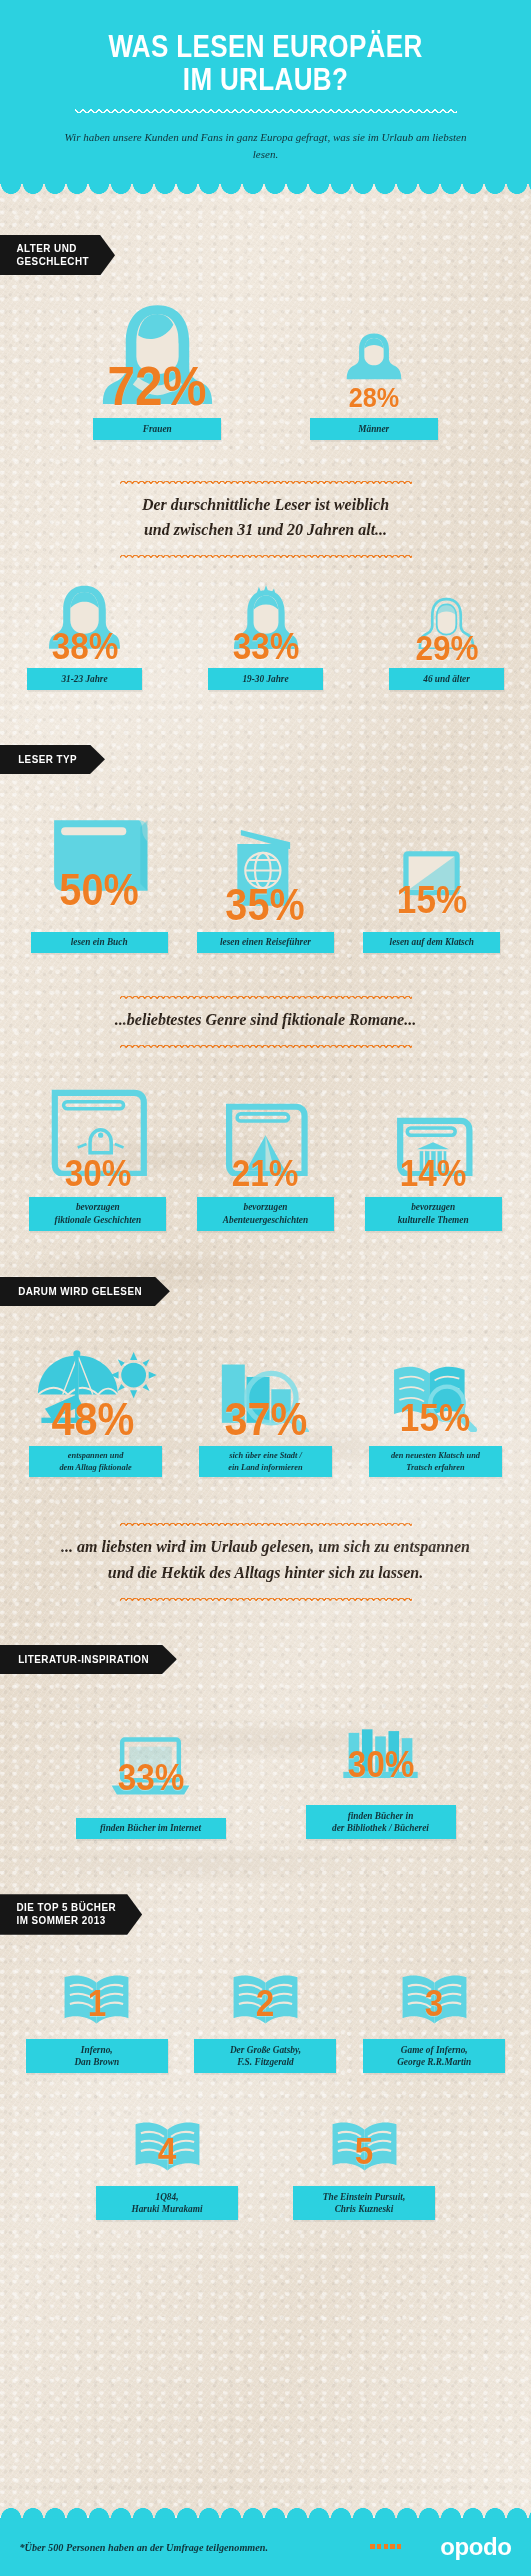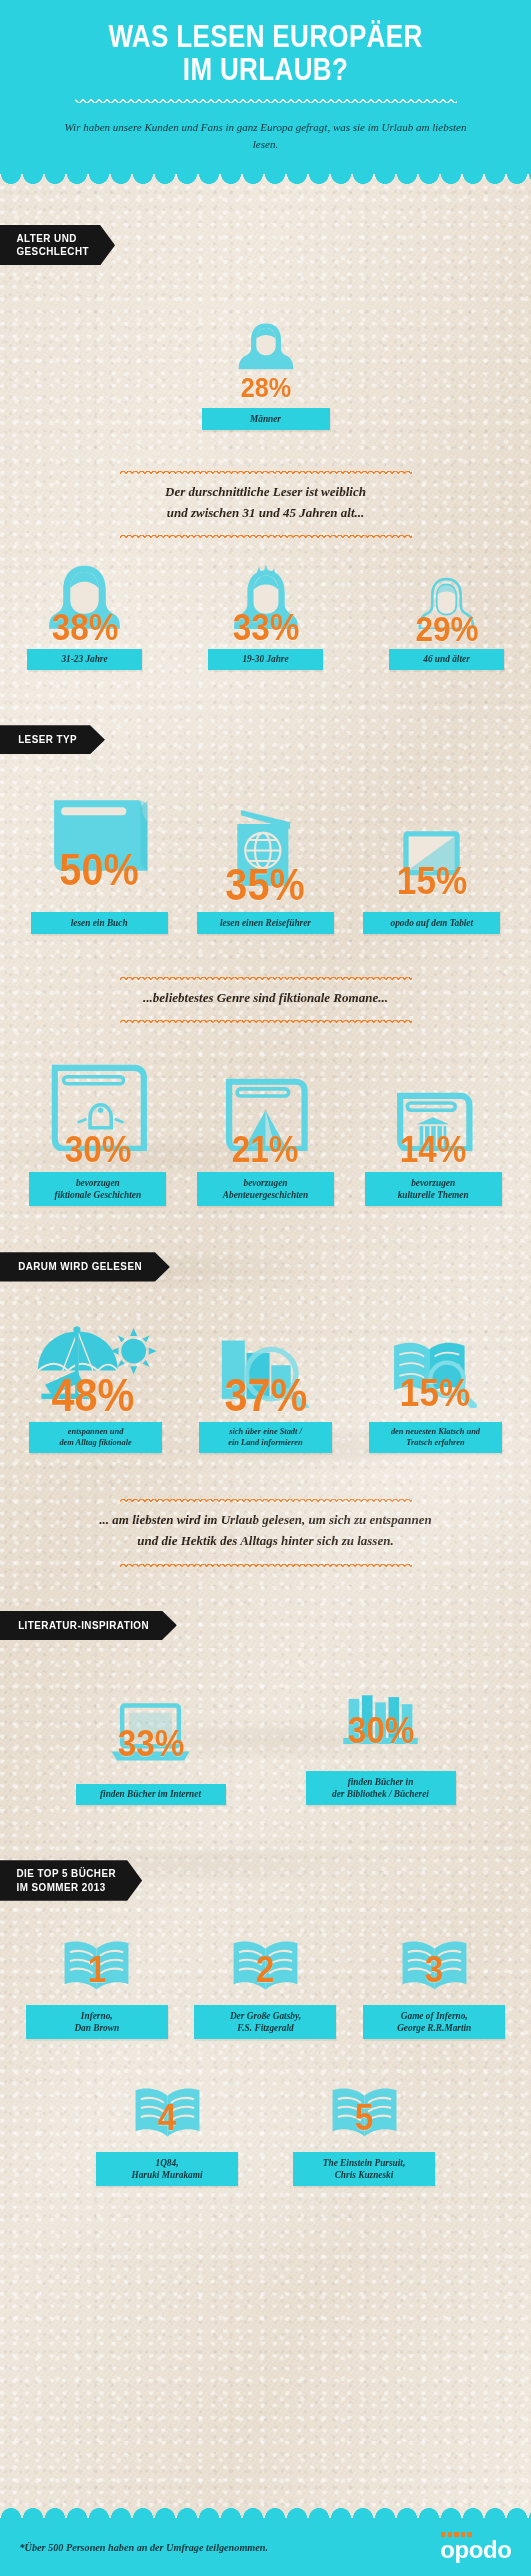--- a/index.html
+++ b/index.html
@@ -40,21 +40,21 @@
     position:absolute; pointer-events:none; opacity:.33;
     background:linear-gradient(100deg, rgba(0,0,0,0) 0%, rgba(160,140,115,.30) 45%, rgba(0,0,0,0) 85%);
     height:26.6px; border-radius:50%;
     filter:blur(4.4px);
   }
 
   
   .header{
     position:relative;
     background:#2cd1e0;
-    padding:20px 0 21px;
+    padding:30px 0 21px;
     text-align:center;
   }
   .header h1{
     color:#fff;
     font-family:"Liberation Sans", sans-serif;
     font-weight:bold;
     font-size:31px;
     letter-spacing:0.4px;
     line-height:1.08;
     transform:scaleX(.84);
@@ -134,35 +134,35 @@
     box-shadow:0.9px 1.8px 0 rgba(0,0,0,.07);
   }
   .divider{
     height:7px; width:292px; margin:0 auto;
     background-image:radial-gradient(circle at 50% 100%, transparent 0 2.3px, #ef7e23 2.3px 3.1px, transparent 3.3px);
     background-size:6.2px 7px; background-repeat:repeat-x;
   }
   .note{
     text-align:center; color:#2b2119;
     font-family:"Liberation Serif", serif; font-style:italic; font-weight:bold;
-    font-size:13px; line-height:1.6; padding:8px 53px;
+    font-size:16px; line-height:1.6; padding:8px 53px;
   }
 
   
   .footer{
     position:absolute; left:0; right:0; bottom:0;
     background:#2cd1e0; height:58px;
     display:flex; align-items:center; justify-content:space-between;
     padding:0 19.5px;
   }
   .footer .fnote{
     color:#10333a; font-family:"Liberation Serif", serif;
     font-style:italic; font-weight:bold; font-size:10.2px;
   }
-  .logo{ display:flex; flex-direction:column; align-items:center; }
+  .logo{ display:flex; align-items:center; }
   .logo .dots{ display:flex; gap:2.2px; margin-bottom:0.9px; margin-right:39px;}
   .logo .dots i{ width:4.4px; height:4.4px; background:#ef7e23; display:block; }
   .logo .word{ color:#fff; font-size:24px; font-weight:bold; letter-spacing:-0.4px; line-height:1; }
 
   .abs{ position:absolute; }
 </style>
 </head>
 <body>
 
 <div class="page">
@@ -188,40 +188,55 @@
 
   <div class="banner-wrap" style="margin-top:37px;">
     <span class="banner" style="padding:7px 28px 7px 17.7px;">
       <span>ALTER UND</span><br>
       <span>GESCHLECHT</span>
     </span>
   </div>
 
   <div class="row" style="margin-top:25px; align-items:flex-end; justify-content:space-around; padding:0 49px;">
 
+    <div class="cell">
+      <div class="fig" style="height:104px;">
+        <svg width="117" height="104" viewBox="0 0 132 118">
+          <path d="M66 6 C40 6 30 26 30 48 L30 78 C30 86 24 90 16 94 C8 98 4 104 4 118 L128 118 C128 104 124 98 116 94 C108 90 102 86 102 78 L102 48 C102 26 92 6 66 6Z" fill="#5fd4e2"></path>
+          <path d="M66 16 C48 16 42 32 42 48 L42 64 C42 76 52 84 66 84 C80 84 90 76 90 64 L90 48 C90 32 84 16 66 16Z" fill="#efe7db"></path>
+          <path d="M44 40 C46 24 54 16 66 16 C74 16 80 20 84 28 C80 36 72 42 62 44 C54 45 48 43 44 40Z" fill="#5fd4e2"></path>
+          <path d="M84 24 C92 32 92 42 90 50 L90 36 C88 30 86 26 84 24Z" fill="#5fd4e2"></path>
+          <path d="M44 88 C52 94 60 97 66 97 C72 97 80 94 88 88 L94 96 C84 104 74 108 66 108 C58 108 48 104 38 96Z" fill="#efe7db" opacity=".85"></path>
+        </svg>
+        <div class="pct" style="bottom:-5.3px; font-size:55px;">72%</div>
+      </div>
+      <div style="margin-top:14px;">
+        <span class="lbl" style="min-width:128px; text-align:center;">Frauen</span>
+      </div>
+    </div>
 
     <div class="cell">
       <div class="fig" style="height:104px;">
         <svg width="58" height="104" viewBox="0 0 66 118">
           <path d="M33 38 C21 38 16 46 16 56 L16 66 C16 71 13 73 9 75 C4 78 2 82 2 90 L64 90 C64 82 62 78 57 75 C53 73 50 71 50 66 L50 56 C50 46 45 38 33 38Z" fill="#5fd4e2"></path>
           <path d="M33 43 C25 43 22 50 22 57 L22 64 C22 70 27 74 33 74 C39 74 44 70 44 64 L44 57 C44 50 41 43 33 43Z" fill="#efe7db"></path>
           <path d="M22 55 C23 47 27 43 33 43 C39 43 43 47 44 55 C40 52 36 51 33 51 C30 51 26 52 22 55Z" fill="#5fd4e2"></path>
         </svg>
         <div class="pct" style="bottom:-5.3px; font-size:28px;">28%</div>
       </div>
       <div style="margin-top:14px;">
         <span class="lbl" style="min-width:128px; text-align:center;">Männer</span>
       </div>
     </div>
   </div>
 
   <div class="divider" style="margin-top:37px;"></div>
   <div class="note">
     <span>Der durschnittliche Leser ist weiblich</span><br>
-    <span>und zwischen 31 und 45 Jahren alt...</span>
+    <span>und zwischen 31 und 20 Jahren alt...</span>
   </div>
   <div class="divider"></div>
 
   <div class="row" style="margin-top:25px; justify-content:space-around; padding:0 16px; align-items:flex-end;gap:44px;">
 
     <div class="cell">
       <div class="fig" style="height:66px;">
         <svg width="71" height="66" viewBox="0 0 80 74">
           <path d="M40 3 C24 3 16 15 16 30 L16 44 C16 52 11 55 6 58 C2 60 0 64 0 74 L80 74 C80 64 78 60 74 58 C69 55 64 52 64 44 L64 30 C64 15 56 3 40 3Z" fill="#5fd4e2"></path>
           <path d="M40 10 C29 10 24 20 24 30 L24 42 C24 51 31 57 40 57 C49 57 56 51 56 42 L56 30 C56 20 51 10 40 10Z" fill="#efe7db"></path>
@@ -304,21 +319,21 @@
     <div class="cell">
       <div class="fig" style="height:81px;">
         <svg width="71" height="81" viewBox="0 0 80 92">
           <rect x="8" y="24" width="64" height="50" rx="5" fill="#5fd4e2"></rect>
           <rect x="14" y="30" width="52" height="38" fill="#efe7db"></rect>
           <path d="M14 68 L66 30 L66 68Z" fill="#5fd4e2" opacity=".55"></path>
         </svg>
         <div class="pct" style="bottom:-5.3px; font-size:39px;">15%</div>
       </div>
       <div style="margin-top:21px;">
-        <span class="lbl" style="min-width:137px; text-align:center;">opodo auf dem Tablet</span>
+        <span class="lbl" style="min-width:137px; text-align:center;">lesen auf dem Klatsch</span>
       </div>
     </div>
   </div>
 
   <div class="divider" style="margin-top:39px;"></div>
   <div class="note">...beliebtestes Genre sind fiktionale Romane...</div>
   <div class="divider"></div>
 
   <div class="row" style="margin-top:41px; justify-content:space-around; padding:0 14px; align-items:flex-end;">
 

